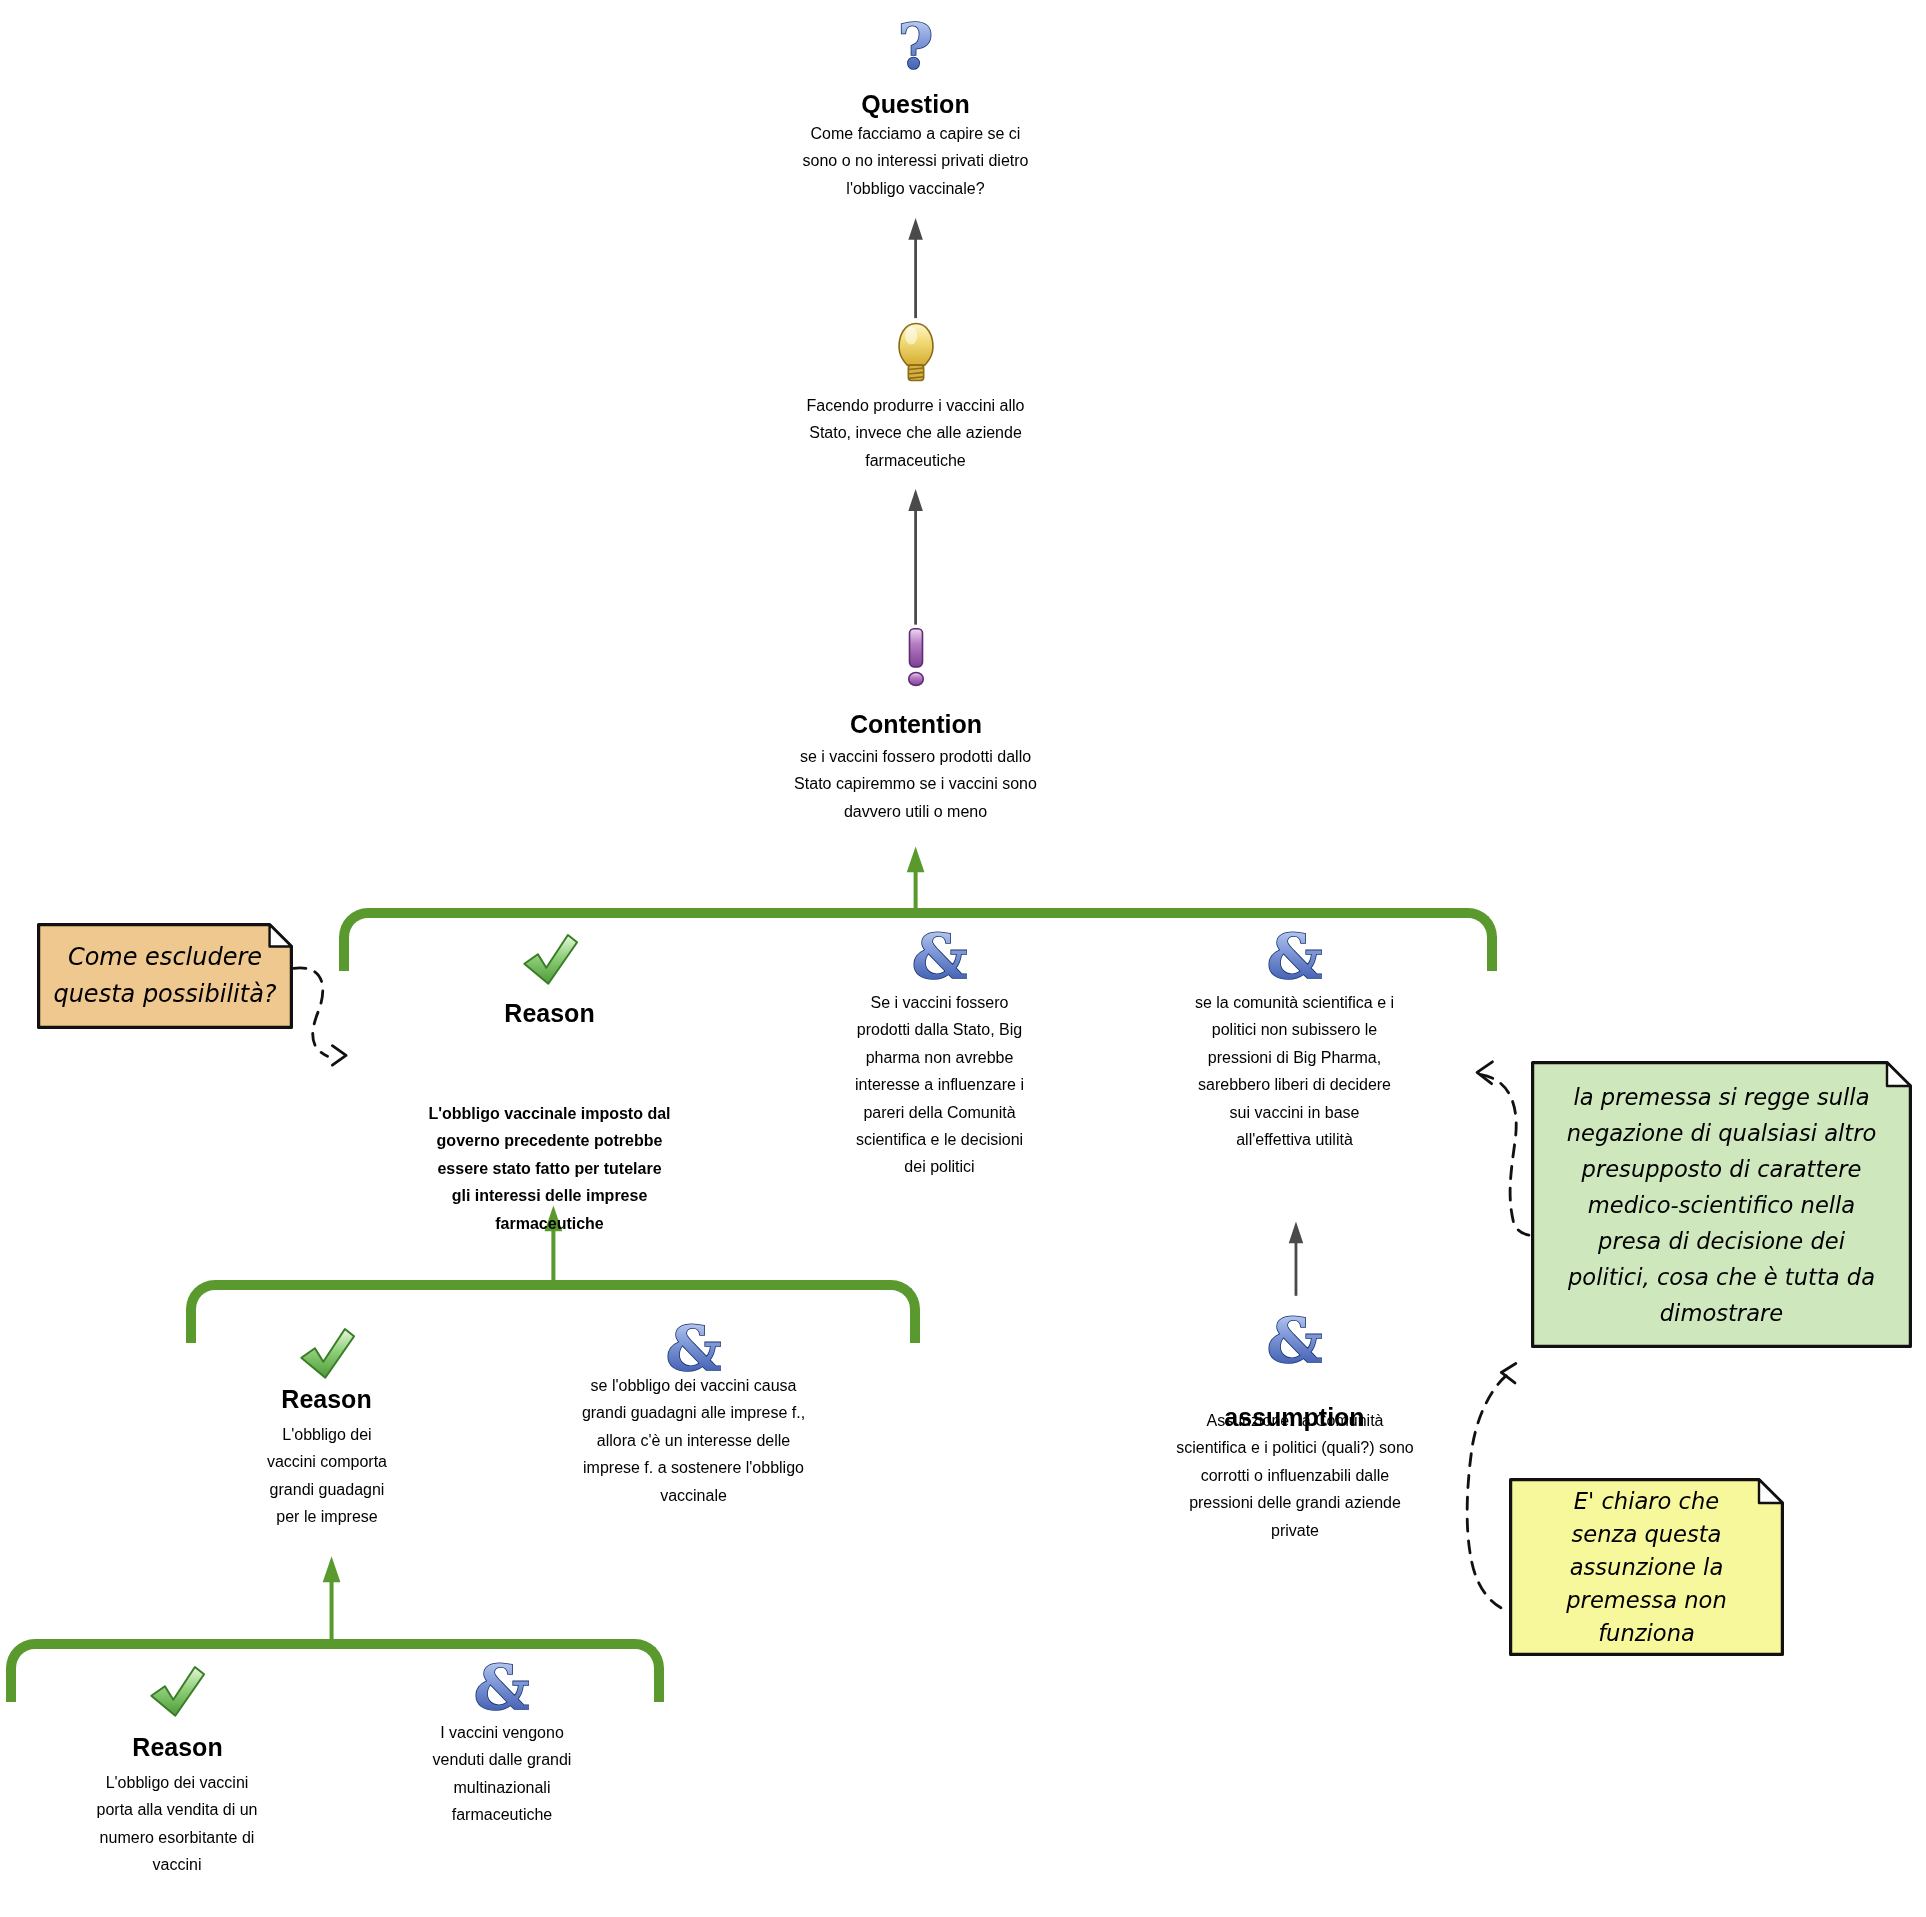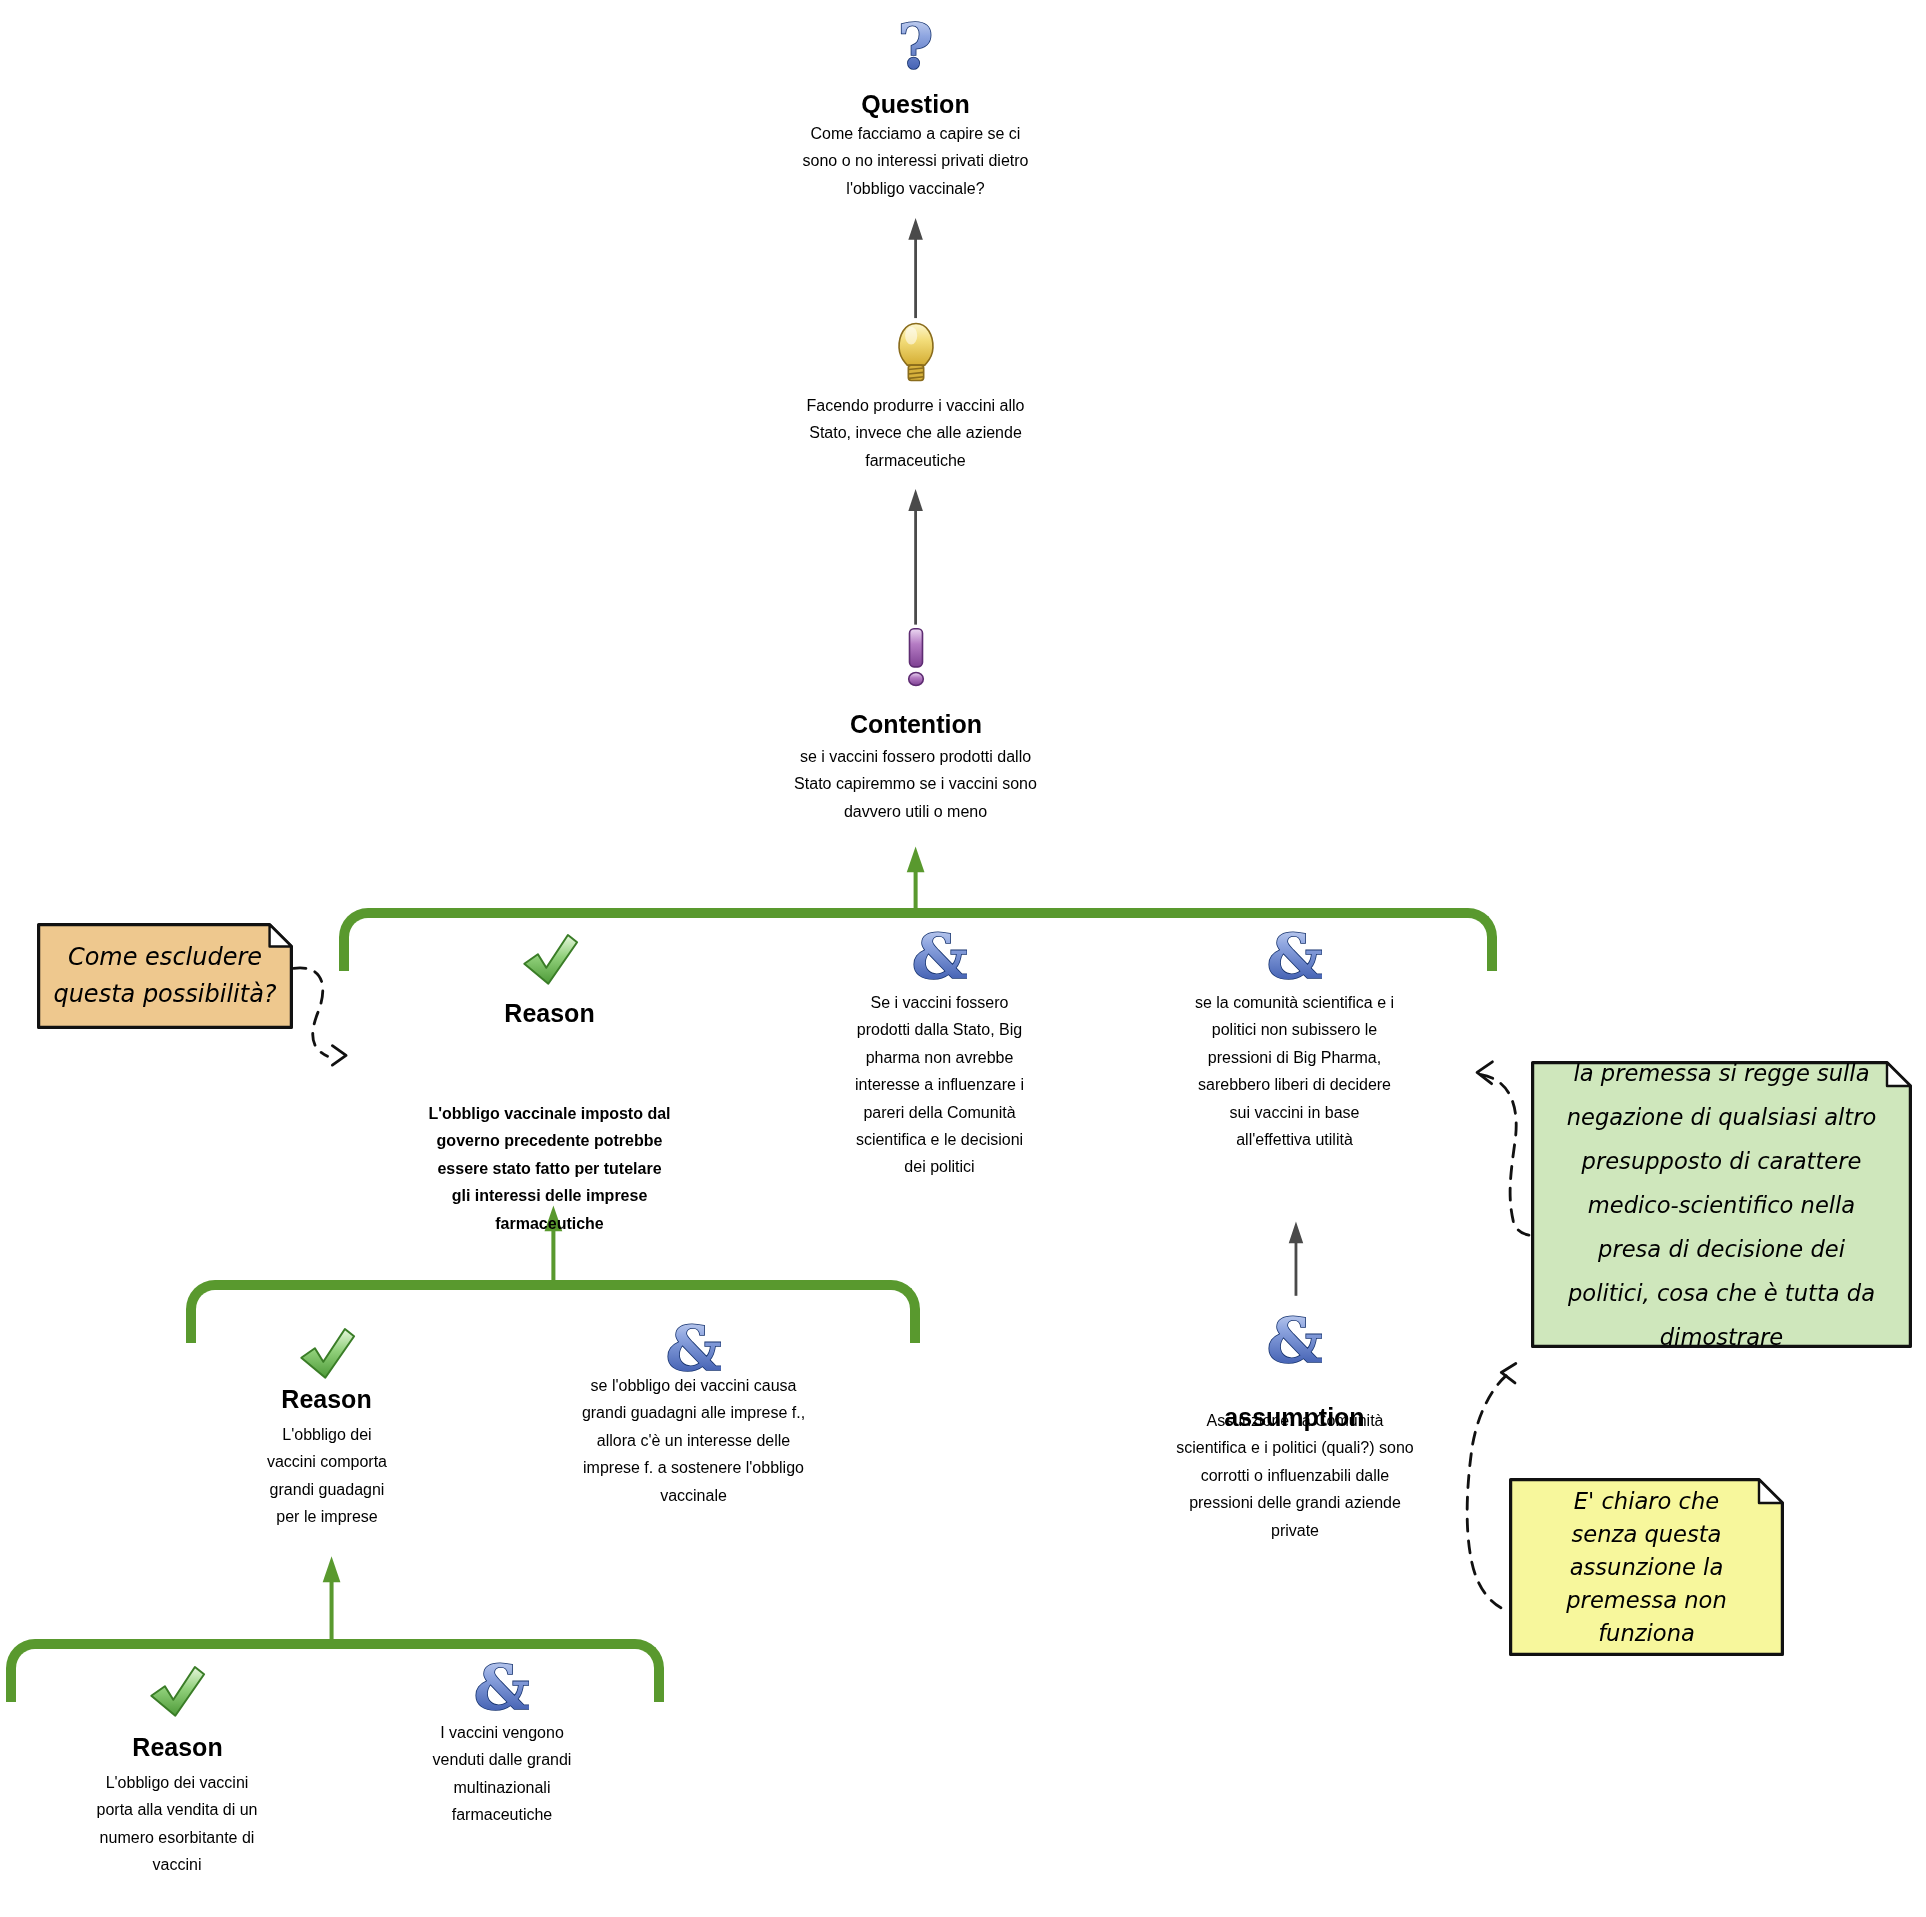--- a/index.html
+++ b/index.html
@@ -6,21 +6,21 @@
   #canvas{position:relative;width:1926px;height:1918px;background:#ffffff;
           font-family:"Liberation Sans",sans-serif;color:#000;overflow:hidden;}
   .abs{position:absolute;}
   .h{position:absolute;font-weight:bold;font-size:25px;line-height:1.1;text-align:center;white-space:pre-line;}
   .txt{position:absolute;font-size:16px;line-height:27.4px;text-align:center;white-space:pre-line;}
   .note{position:absolute;}
   .note svg{position:absolute;left:0;top:0;width:100%;height:100%;}
   .note-text{position:absolute;left:0;top:0;right:0;bottom:0;display:flex;align-items:center;justify-content:center;
              text-align:center;white-space:pre-line;font-family:"DejaVu Sans",sans-serif;font-style:italic;}
   .ot{font-size:24px;line-height:37px;}
-  .gt{font-size:22.6px;line-height:44px;}
+  .gt{font-size:22.6px;line-height:36px;}
   .yt{font-size:22.6px;line-height:33px;}
   .bracket{position:absolute;border:10.5px solid #59992e;border-bottom:none;border-radius:29px 29px 0 0;box-sizing:border-box;}
   svg text.glyph{font-family:"DejaVu Serif",serif;font-weight:bold;paint-order:stroke fill;}
   #connectors{position:absolute;left:0;top:0;pointer-events:none;}
 </style>
 </head>
 <body>
 
 <div id="canvas">
 

